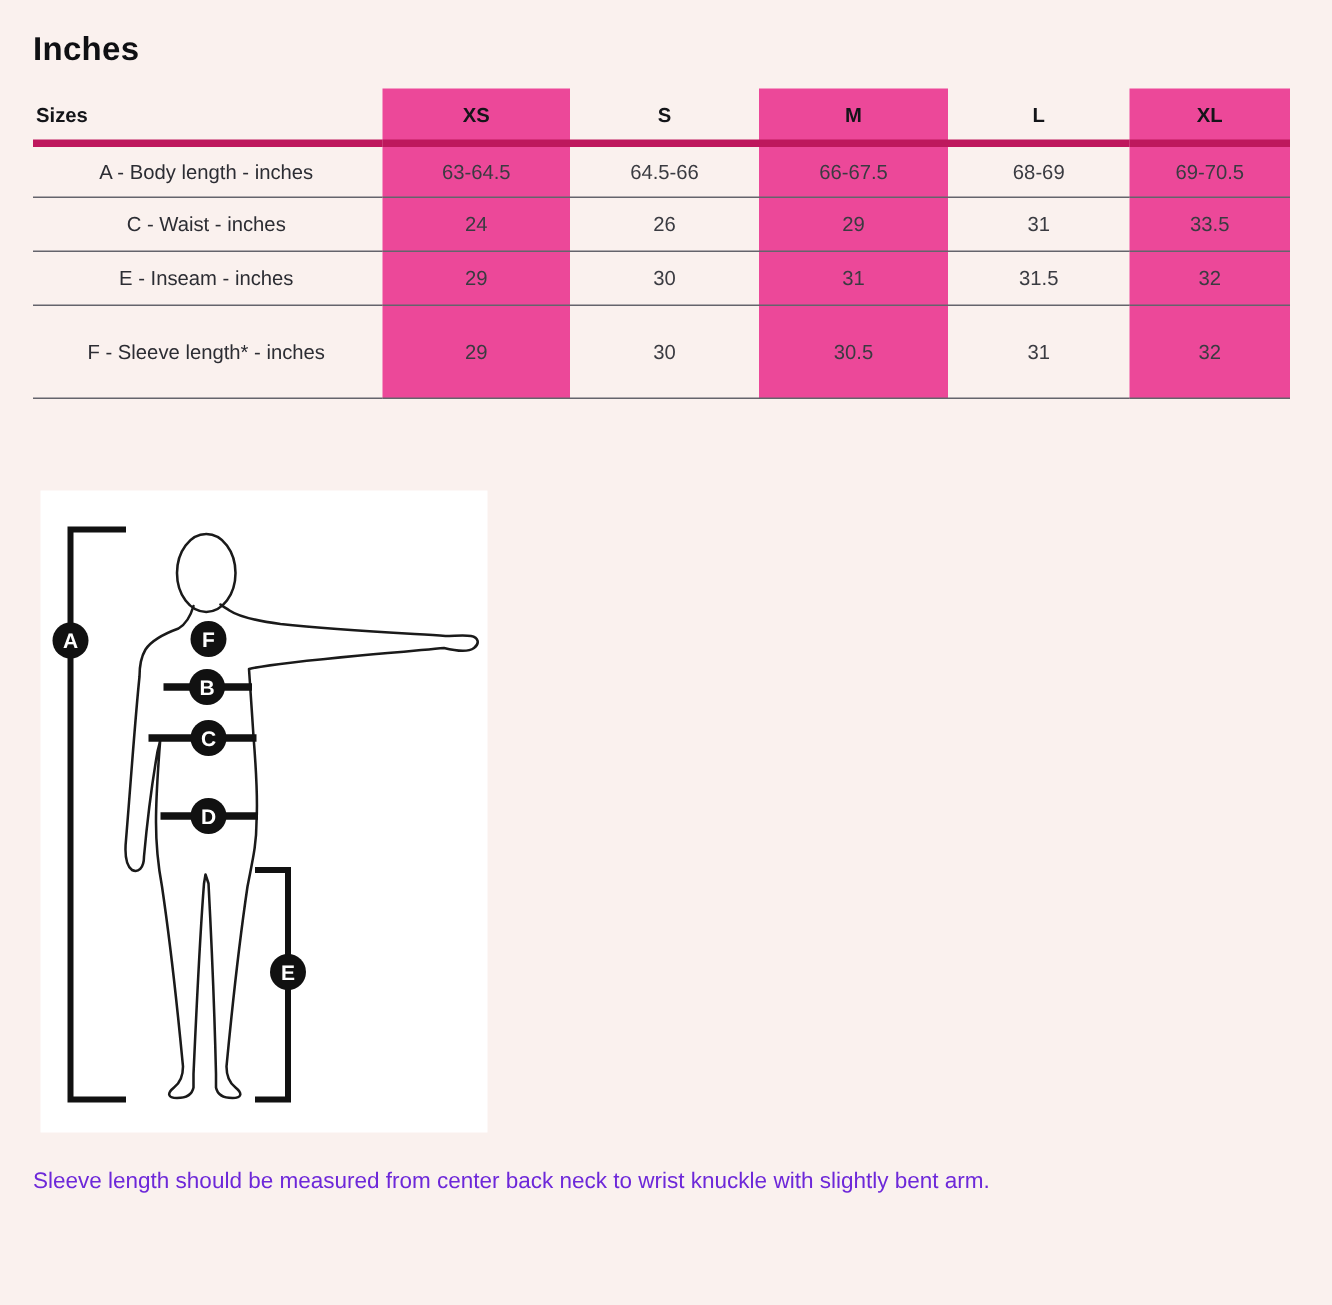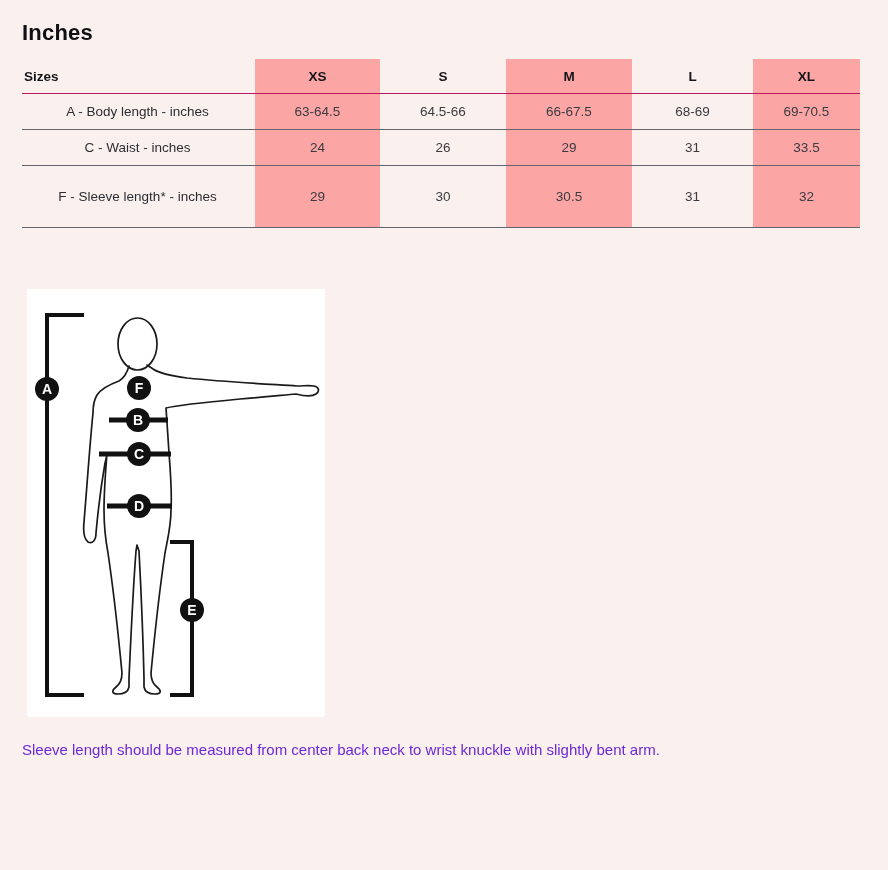--- a/index.html
+++ b/index.html
@@ -32,39 +32,39 @@
   .size-table col.c-m  { width: 126px; }
   .size-table col.c-l  { width: 121px; }
   .size-table col.c-xl { width: 107px; }
 
   .size-table th {
     font-size: 13.5px;
     font-weight: 700;
     color: #141519;
     text-align: center;
     padding: 10px 4px 9px 4px;
-    border-bottom: 1px solid #be185d;
+    border-bottom: 5px solid #be185d;
   }
   .size-table th.label-cell { text-align: left; padding-left: 2px; }
 
   .size-table td {
     font-size: 13.5px;
     color: #3A3B41;
     text-align: center;
     height: 36px;
     padding: 0 4px;
     border-bottom: 1px solid #64646C;
   }
   .size-table td.label-cell {
     text-align: center;
     padding-left: 2px;
     color: #2C2D33;
   }
   .size-table tbody tr:last-child td { height: 62px; }
-  .size-table .stripe { background: #fca5a5; }
+  .size-table .stripe { background: #ec4899; }
 
   .diagram-card {
     width: 298px;
     height: 428px;
     background: #FFFFFF;
     margin: 61px 0 0 5px;
   }
   .diagram-card svg { display: block; }
 
   .figure-outline {
@@ -136,20 +136,28 @@
           <td>68-69</td>
           <td class="stripe">69-70.5</td>
         </tr>
         <tr>
           <td class="label-cell">C - Waist - inches</td>
           <td class="stripe">24</td>
           <td>26</td>
           <td class="stripe">29</td>
           <td>31</td>
           <td class="stripe">33.5</td>
+        </tr>
+        <tr>
+          <td class="label-cell">E - Inseam - inches</td>
+          <td class="stripe">29</td>
+          <td>30</td>
+          <td class="stripe">31</td>
+          <td>31.5</td>
+          <td class="stripe">32</td>
         </tr>
         <tr>
           <td class="label-cell">F - Sleeve length* - inches</td>
           <td class="stripe">29</td>
           <td>30</td>
           <td class="stripe">30.5</td>
           <td>31</td>
           <td class="stripe">32</td>
         </tr>
       </tbody>

